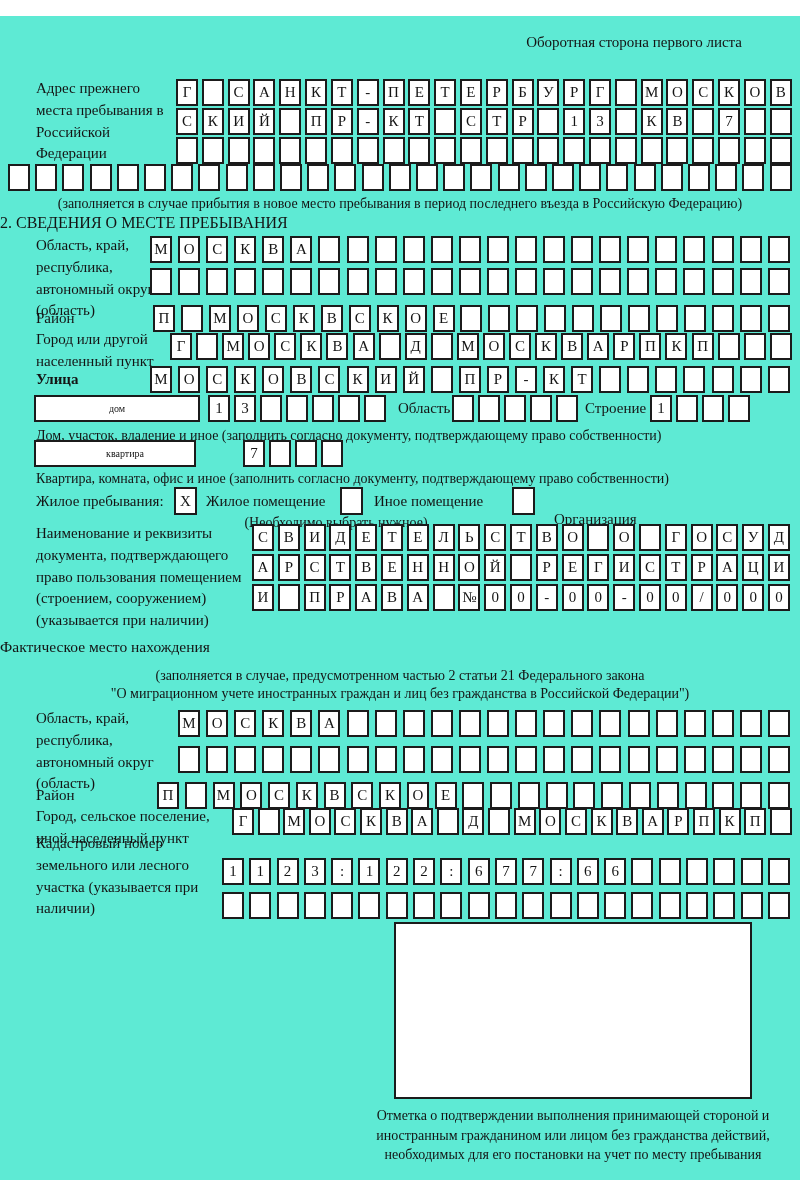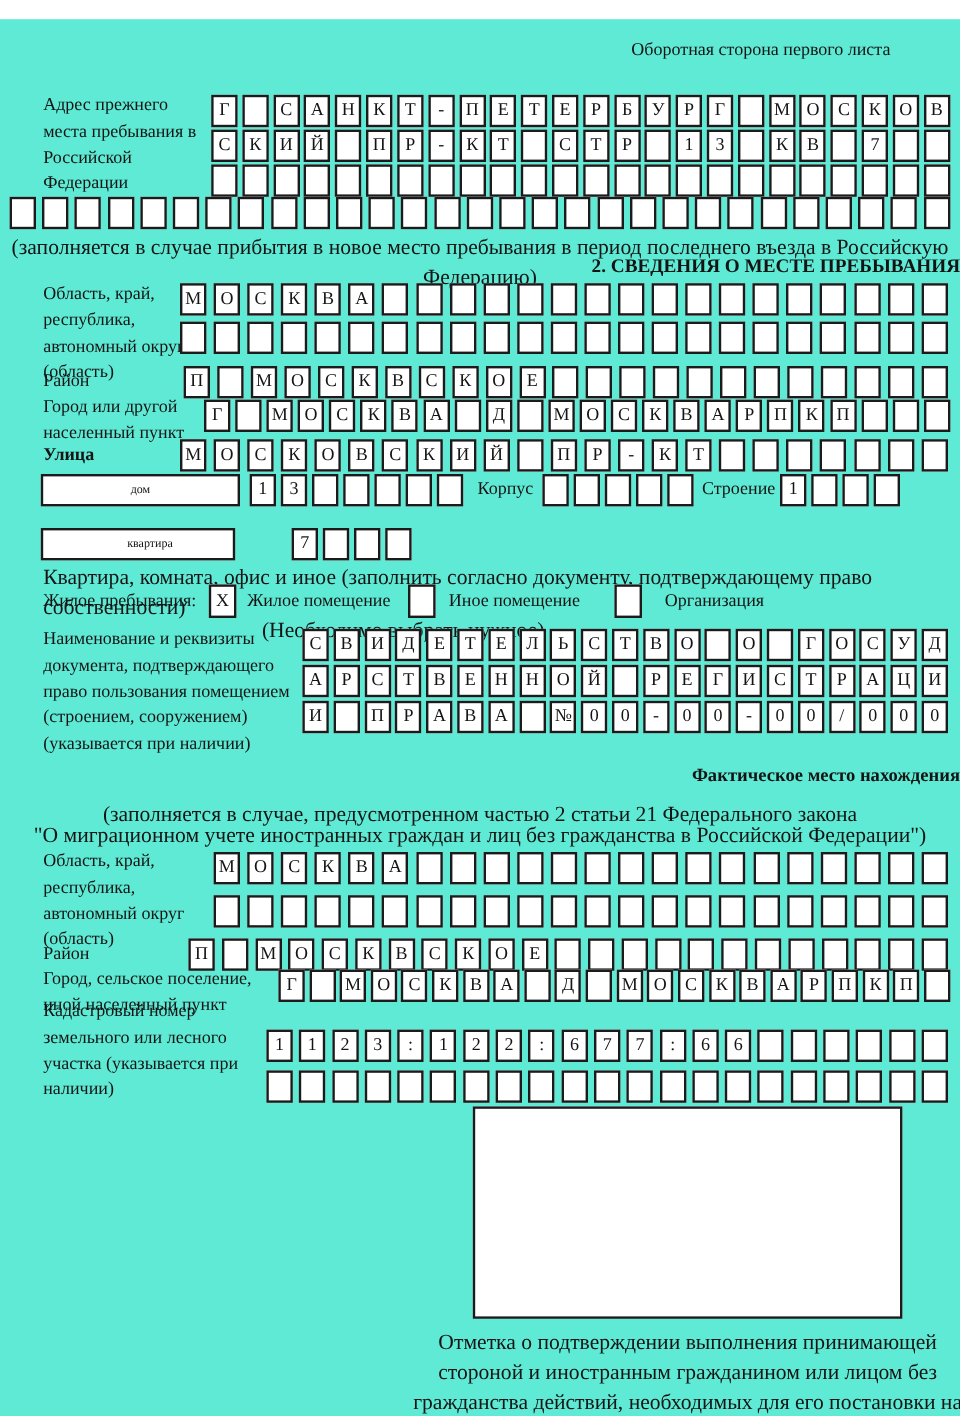--- a/index.html
+++ b/index.html
@@ -5,23 +5,23 @@
   * { margin:0; padding:0; box-sizing:border-box; }
   html,body { background:#fff; }
   .page {
     position:relative; width:800px; height:1180px; margin:16px auto;
     background:#5eead4; color:#141414;
     font-family:"Liberation Serif","DejaVu Serif",serif;
     overflow:hidden;
   }
   .abs { position:absolute; }
   .lbl { font-size:15px; line-height:1.45; }
-  .note { font-size:18px; line-height:1.4;font-family:Liberation Serif, serif; }
+  .note { font-size:14px; line-height:1.4;font-family:Liberation Serif, serif; }
   .center { text-align:center; }
-  .heading { font-weight:bold; font-size:16px; text-align:right; }
+  .heading { font-weight:normal; font-size:16px; text-align:left; }
   .grid-row {
     position:absolute; display:flex; justify-content:space-between;
     height:27px;
   }
   .cell {
     flex:0 0 22px; width:22px; height:27px;
     border:2px solid #1b1b1b; background:#fff;
     font-size:15px; line-height:22px; text-align:center;
   }
   .widebox {
@@ -292,52 +292,53 @@
   <div class="widebox" style="left:34px; top:379px; width:166px;">дом</div>
   <div class="grid-row" style="left:208px; top:379px; width:178px;">
       <span class="cell">1</span>
       <span class="cell">3</span>
       <span class="cell"></span>
       <span class="cell"></span>
       <span class="cell"></span>
       <span class="cell"></span>
       <span class="cell"></span>
     </div>
-  <div class="abs lbl" style="left:398px; top:382px;">Корпус</div>
+  <div class="abs lbl" style="left:398px; top:382px;">Область</div>
   <div class="grid-row" style="left:452px; top:379px; width:126px;">
       <span class="cell"></span>
       <span class="cell"></span>
       <span class="cell"></span>
       <span class="cell"></span>
       <span class="cell"></span>
     </div>
   <div class="abs lbl" style="left:585px; top:382px;">Строение</div>
   <div class="grid-row" style="left:650px; top:379px; width:100px;">
       <span class="cell">1</span>
       <span class="cell"></span>
       <span class="cell"></span>
       <span class="cell"></span>
     </div>
+  <div class="abs note" style="left:36px; top:410px; width:730px;">Дом, участок, владение и иное (заполнить согласно документу, подтверждающему право собственности)</div>
 
   <div class="widebox" style="left:34px; top:424px; width:162px;padding-left:20px;">квартира</div>
   <div class="grid-row" style="left:243px; top:424px; width:100px;">
       <span class="cell">7</span>
       <span class="cell"></span>
       <span class="cell"></span>
       <span class="cell"></span>
     </div>
   <div class="abs note" style="left:36px; top:453px; width:730px;">Квартира, комната, офис и иное (заполнить согласно документу, подтверждающему право собственности)</div>
 
   <div class="abs lbl" style="left:36px; top:475px;">Жилое пребывания:</div>
   <span class="checkbox" style="left:174px; top:471px;">X</span>
   <div class="abs lbl" style="left:206px; top:475px;">Жилое помещение</div>
   <span class="checkbox" style="left:340px; top:471px;"></span>
   <div class="abs lbl" style="left:374px; top:475px;">Иное помещение</div>
   <span class="checkbox" style="left:512px; top:471px;"></span>
-  <div class="abs lbl" style="left:554px; top:475px;">Организация</div>
+  <div class="abs lbl" style="left:554px; top:493px;">Организация</div>
   <div class="abs note center" style="left:136px; top:497px; width:400px;">(Необходимо выбрать нужное)</div>
 
   <div class="abs lbl" style="left:36px; top:507px; width:212px;">Наименование и реквизиты документа, подтверждающего право пользования помещением (строением, сооружением) (указывается при наличии)</div>
   <div class="grid-row" style="left:252px; top:508px; width:538px;">
       <span class="cell">С</span>
       <span class="cell">В</span>
       <span class="cell">И</span>
       <span class="cell">Д</span>
       <span class="cell">Е</span>
       <span class="cell">Т</span>

